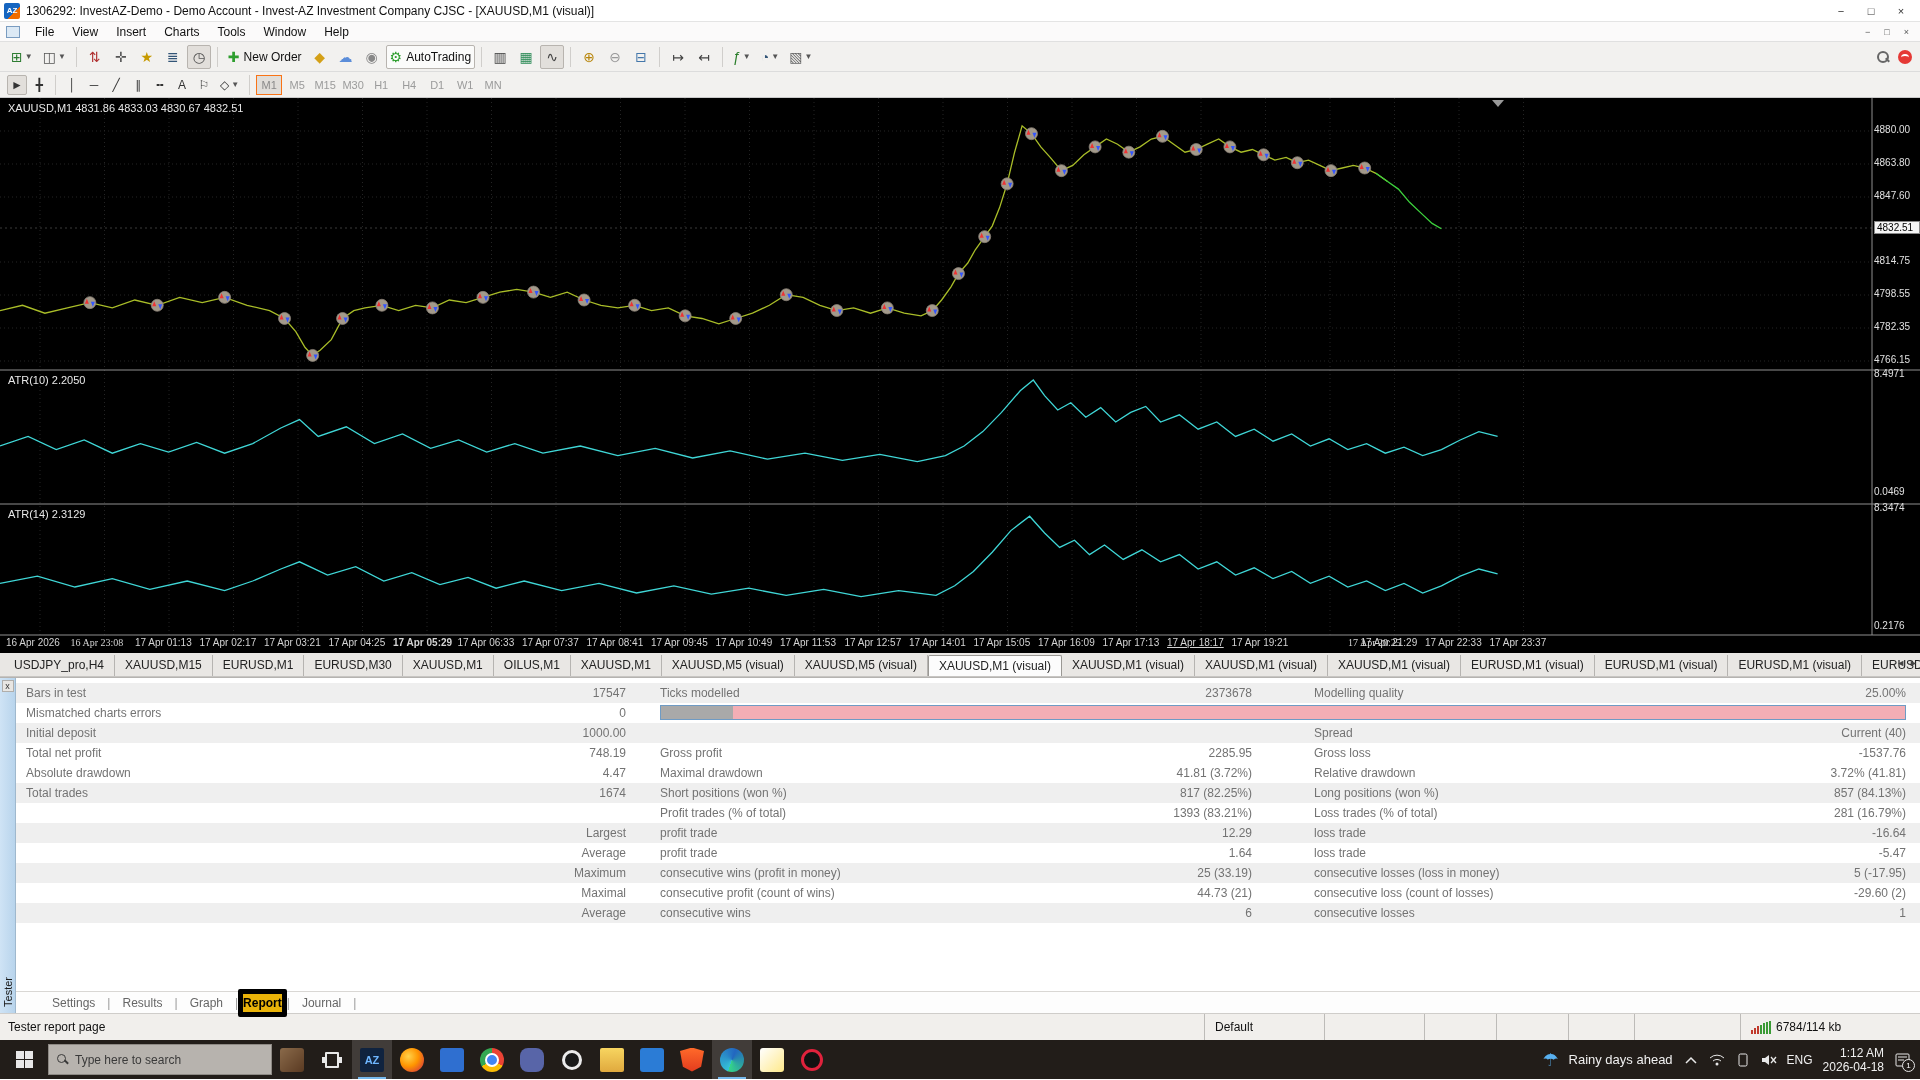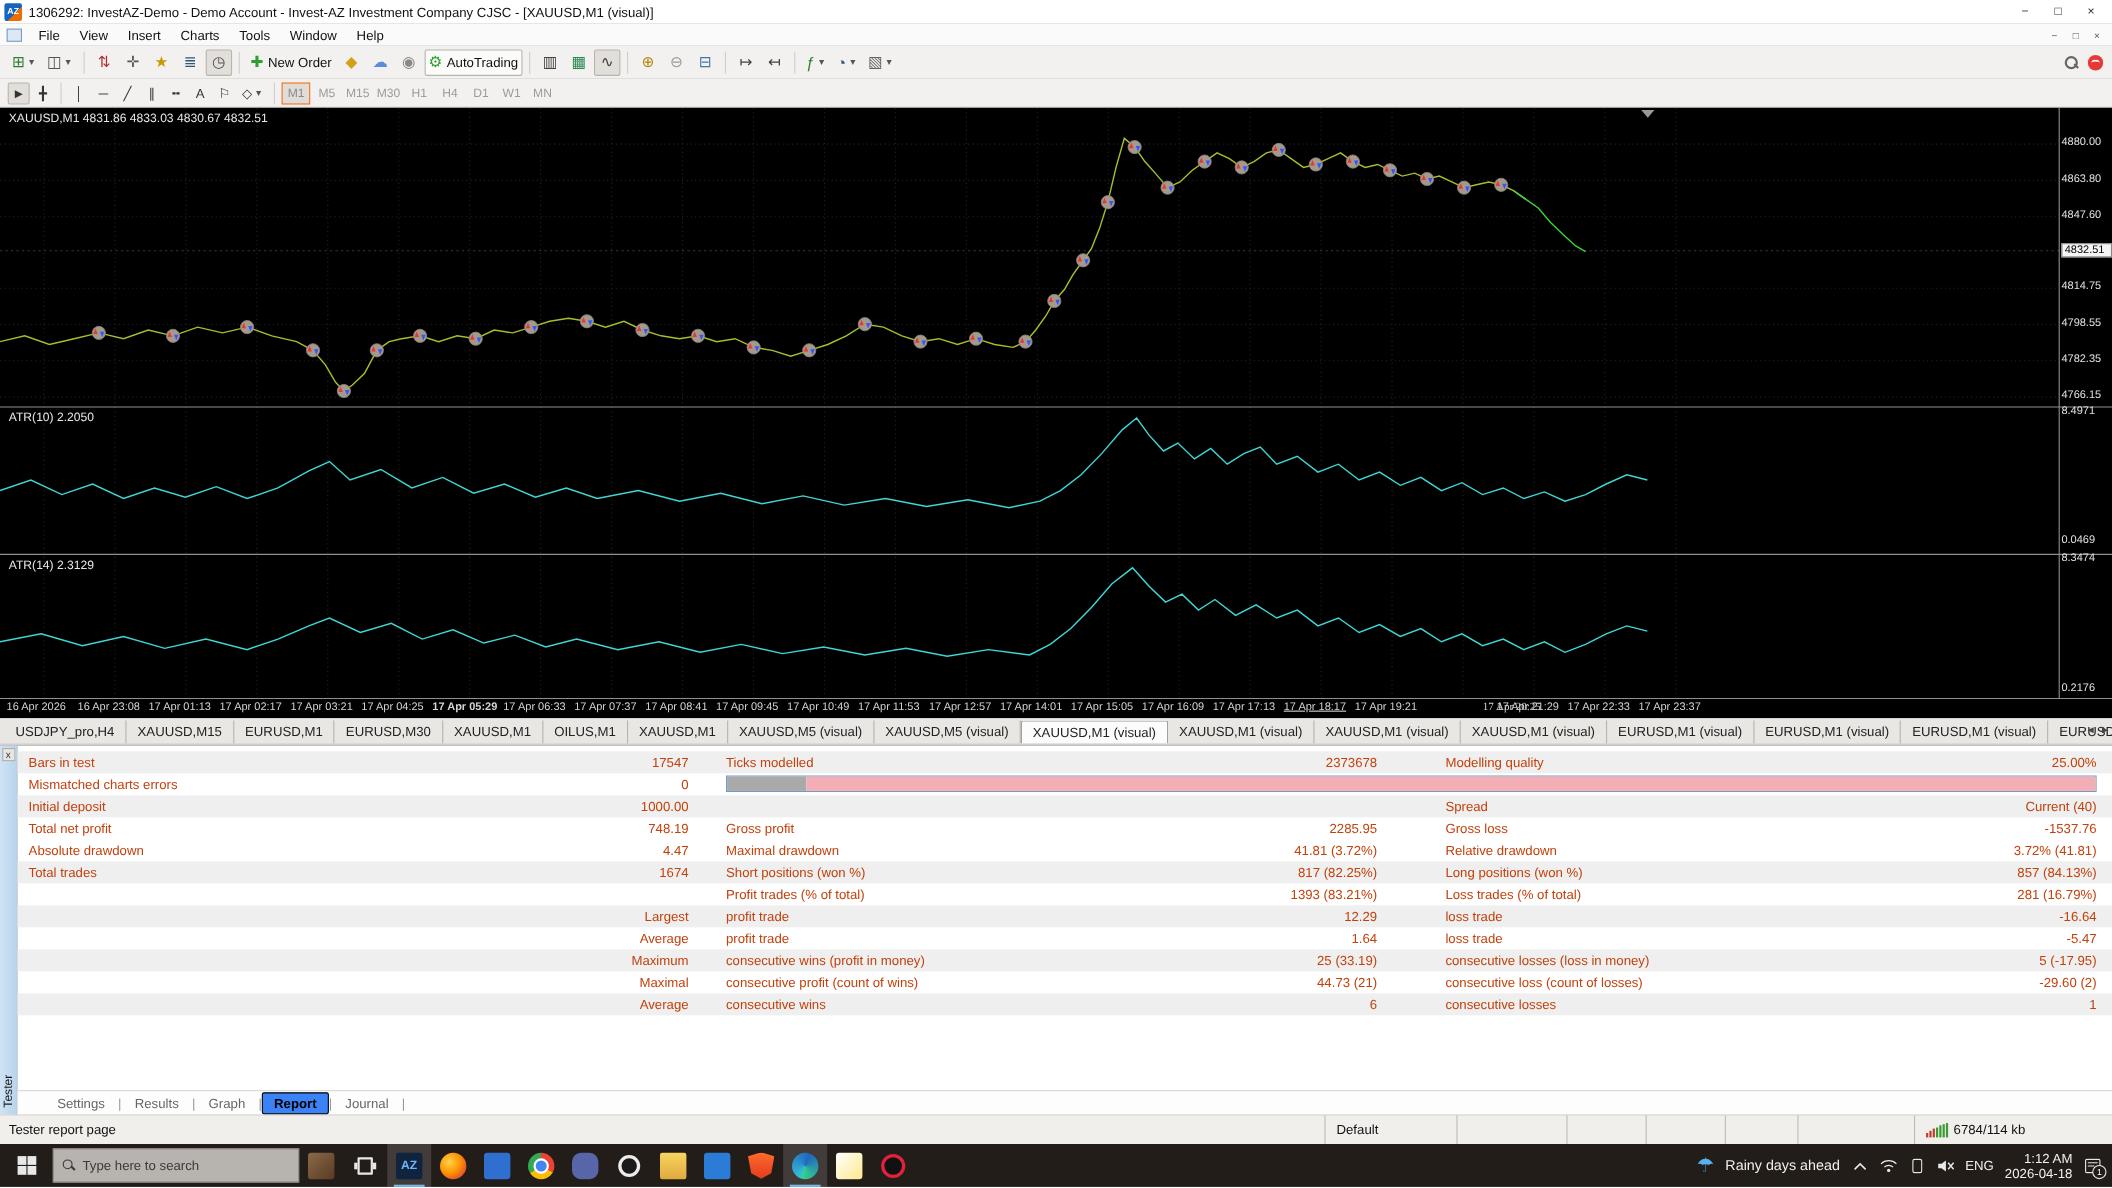--- a/index.html
+++ b/index.html
@@ -46,31 +46,31 @@
   .ctab.active{background:#fcfcfc;border:1px solid #9a9894;border-bottom:none;border-radius:2px 2px 0 0}
   .ctabarrows{position:absolute;right:2px;top:5px;display:flex;gap:4px}
   .ctabarrows span{font-size:9px;color:#444}
   
   .tester{height:336px;display:flex;border-top:1px solid #b5b3b0;background:#fff}
   .tstrip{width:16px;background:linear-gradient(90deg,#cfe3f5,#b8d4ec);border-right:1px solid #9fb8cd;display:flex;flex-direction:column;align-items:center}
   .tclose{width:12px;height:12px;font-size:9px;color:#333;display:flex;align-items:center;justify-content:center;margin-top:2px;background:#e8e6e3;border:1px solid #b0aeab}
   .tstriplabel{margin-top:auto;margin-bottom:6px;writing-mode:vertical-rl;transform:rotate(180deg);font-size:11px;color:#1a1a1a}
   .tmain{flex:1;display:flex;flex-direction:column}
   .ttable{padding-top:5px}
-  .trow{display:grid;grid-template-columns:370px 240px 34px 330px 262px 62px 330px 1fr;height:20px;line-height:20px;font-size:12px;color:#c2410c}
+  .trow{display:grid;grid-template-columns:370px 240px 34px 330px 262px 62px 330px 1fr;height:20px;line-height:20px;font-size:12px;color:#737373}
   .trow.odd{background:#efefef}
   .trow .c1l{padding-left:10px}
   .trow .c1v,.trow .c2v,.trow .c3v{text-align:right}
   .trow .c3v{padding-right:14px}
   .trow .bar{grid-column:4/9;margin-right:14px;height:15px;margin-top:2px;border:1px solid #6f9bc4;display:flex}
   .bar .seg-na{width:5.8%;background:#a9a9a9}
   .bar .seg-q{flex:1;background:#f3aeb5}
   .ttabs{margin-top:auto;height:22px;display:flex;align-items:center;padding-left:24px;border-top:1px solid #d9d7d4;background:#fdfdfd}
   .ttab{font-size:12px;color:#666;padding:2px 12px}
-  .ttab.active{color:#000;font-weight:bold;border:1px solid #000000;background:#3b82f6;border-radius:2px;padding:2px 10px}
+  .ttab.active{color:#000;font-weight:bold;border:5px solid #000000;background:#eab308;border-radius:2px;padding:2px 0}
   .tsep2{color:#999;font-size:12px}
   
   .statusbar{height:27px;background:#f1efec;border-top:1px solid #cfcdca;display:flex;align-items:center;font-size:12px;color:#111}
   .statusbar .sleft{padding-left:8px;flex:1}
   .sseg{border-left:1px solid #bdbbb8;height:100%;display:flex;align-items:center;padding:0 10px}
   .connbars{display:flex;align-items:flex-end;gap:1px;margin-right:5px}
   .connbars i{width:2px;background:#3a9b35;display:block}
   .connbars i.r{background:#c0392b}
   
   .taskbar{height:39px;background:#221d19;display:flex;align-items:center;color:#e8e8e8}
@@ -433,21 +433,21 @@
       <span class="axlabel" style="top: 223px;">4782.35</span>
       <span class="axlabel" style="top: 256px;">4766.15</span>
     </div>
   <div class="curprice" style="top:123px">4832.51</div>
   <span class="axlabel" style="top:270px">8.4971</span>
   <span class="axlabel" style="top:388px">0.0469</span>
   <span class="axlabel" style="top:404px">8.3474</span>
   <span class="axlabel" style="top:522px">0.2176</span>
   <div id="time-labels">
       <span class="tlabel" style="left: 6px;">16 Apr 2026</span>
-      <span class="tlabel" style="left: 70.5px;">16 Apr 23:08</span>
+      <span class="tlabel" style="left: 70.5px; font-family: Liberation Serif, serif;">16 Apr 23:08</span>
       <span class="tlabel" style="left: 135px;">17 Apr 01:13</span>
       <span class="tlabel" style="left: 199.5px;">17 Apr 02:17</span>
       <span class="tlabel" style="left: 264px;">17 Apr 03:21</span>
       <span class="tlabel" style="left: 328.5px;">17 Apr 04:25</span>
       <span class="tlabel" style="left: 393px; font-weight: bold;">17 Apr 05:29</span>
       <span class="tlabel" style="left: 457.5px;">17 Apr 06:33</span>
       <span class="tlabel" style="left: 522px;">17 Apr 07:37</span>
       <span class="tlabel" style="left: 586.5px;">17 Apr 08:41</span>
       <span class="tlabel" style="left: 651px;">17 Apr 09:45</span>
       <span class="tlabel" style="left: 715.5px;">17 Apr 10:49</span>

